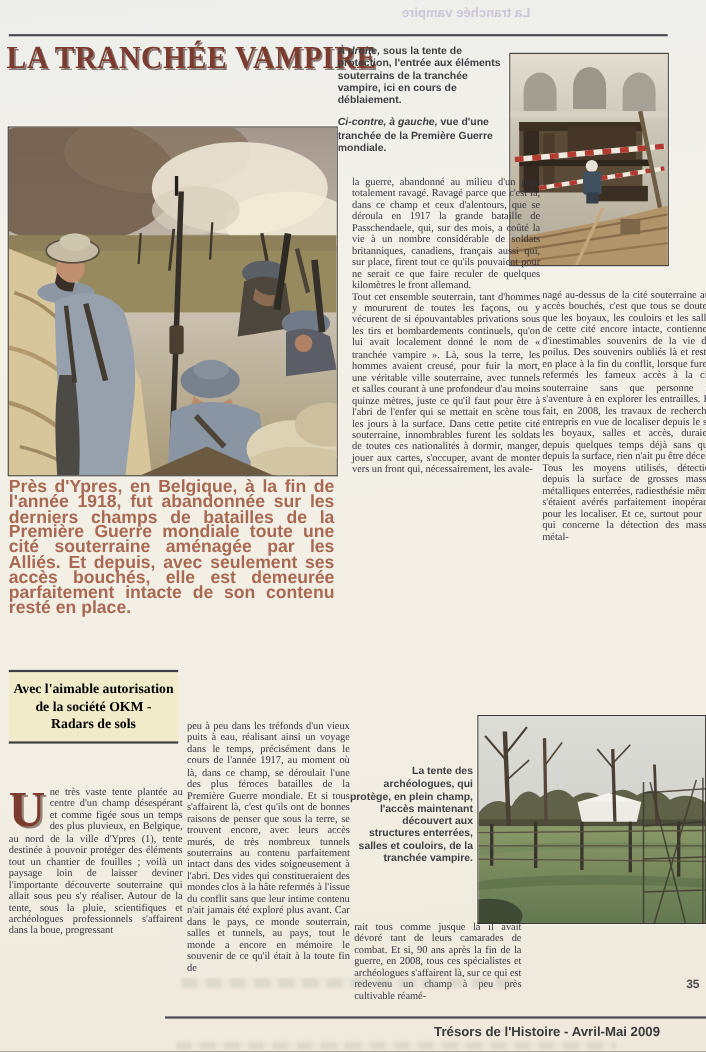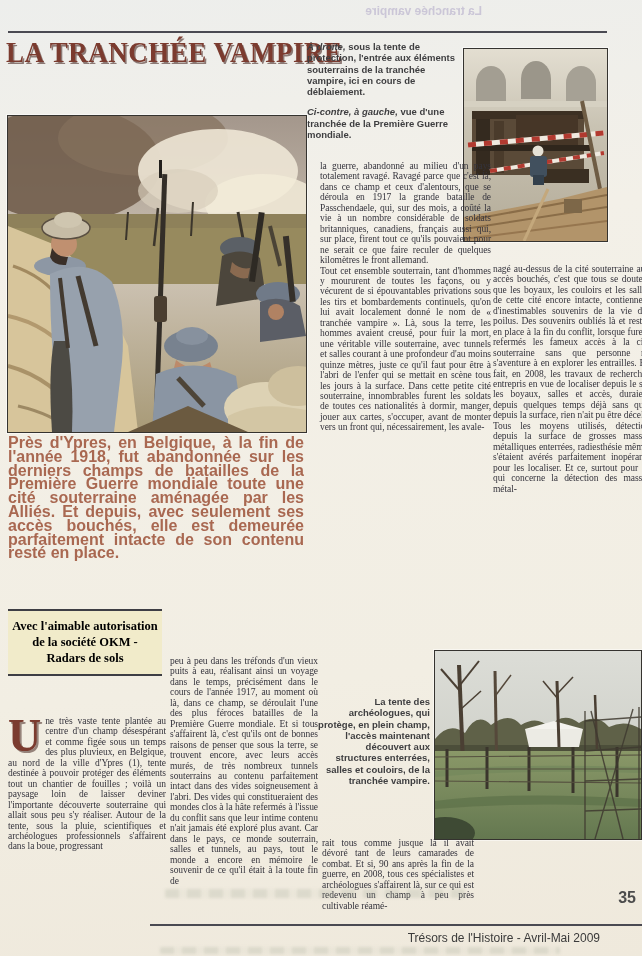--- a/index.html
+++ b/index.html
@@ -47,25 +47,25 @@
   }
   .dropcap{
     float:left;font-weight:bold;font-size:46px;line-height:36px;
     color:#7b3b2f;text-shadow:2px 2px 0 rgba(58,24,18,.5);
     margin:2px 4px 0 0;
   }
   .photo{position:absolute;border:1px solid #35332f;box-shadow:0 0 0 1px rgba(255,255,255,.5);}
   .photo svg{display:block;}
   .pagenum{
     position:absolute;left:610px;top:889px;width:26px;text-align:right;
-    font-family:"Liberation Sans",sans-serif;font-weight:bold;font-size:16px;color:#4c4c4c;
+    font-family:"Liberation Sans",sans-serif;font-weight:bold;font-size:11px;color:#4c4c4c;
   }
   .footer{
     position:absolute;left:240px;top:931px;width:360px;text-align:right;
-    font-family:"Liberation Sans",sans-serif;font-weight:normal;
+    font-family:"Liberation Sans",sans-serif;font-weight:bold;
     font-size:12px;color:#3a3a3a;
   }
   .bleed-top{
     position:absolute;left:332px;top:4px;width:150px;
     font-family:"Liberation Sans",sans-serif;font-weight:bold;font-size:12px;
     color:rgba(154,144,188,.42);transform:scaleX(-1);
     filter:blur(.4px);white-space:nowrap;
   }
   .bleed-strip{
     position:absolute;background:repeating-linear-gradient(90deg,

